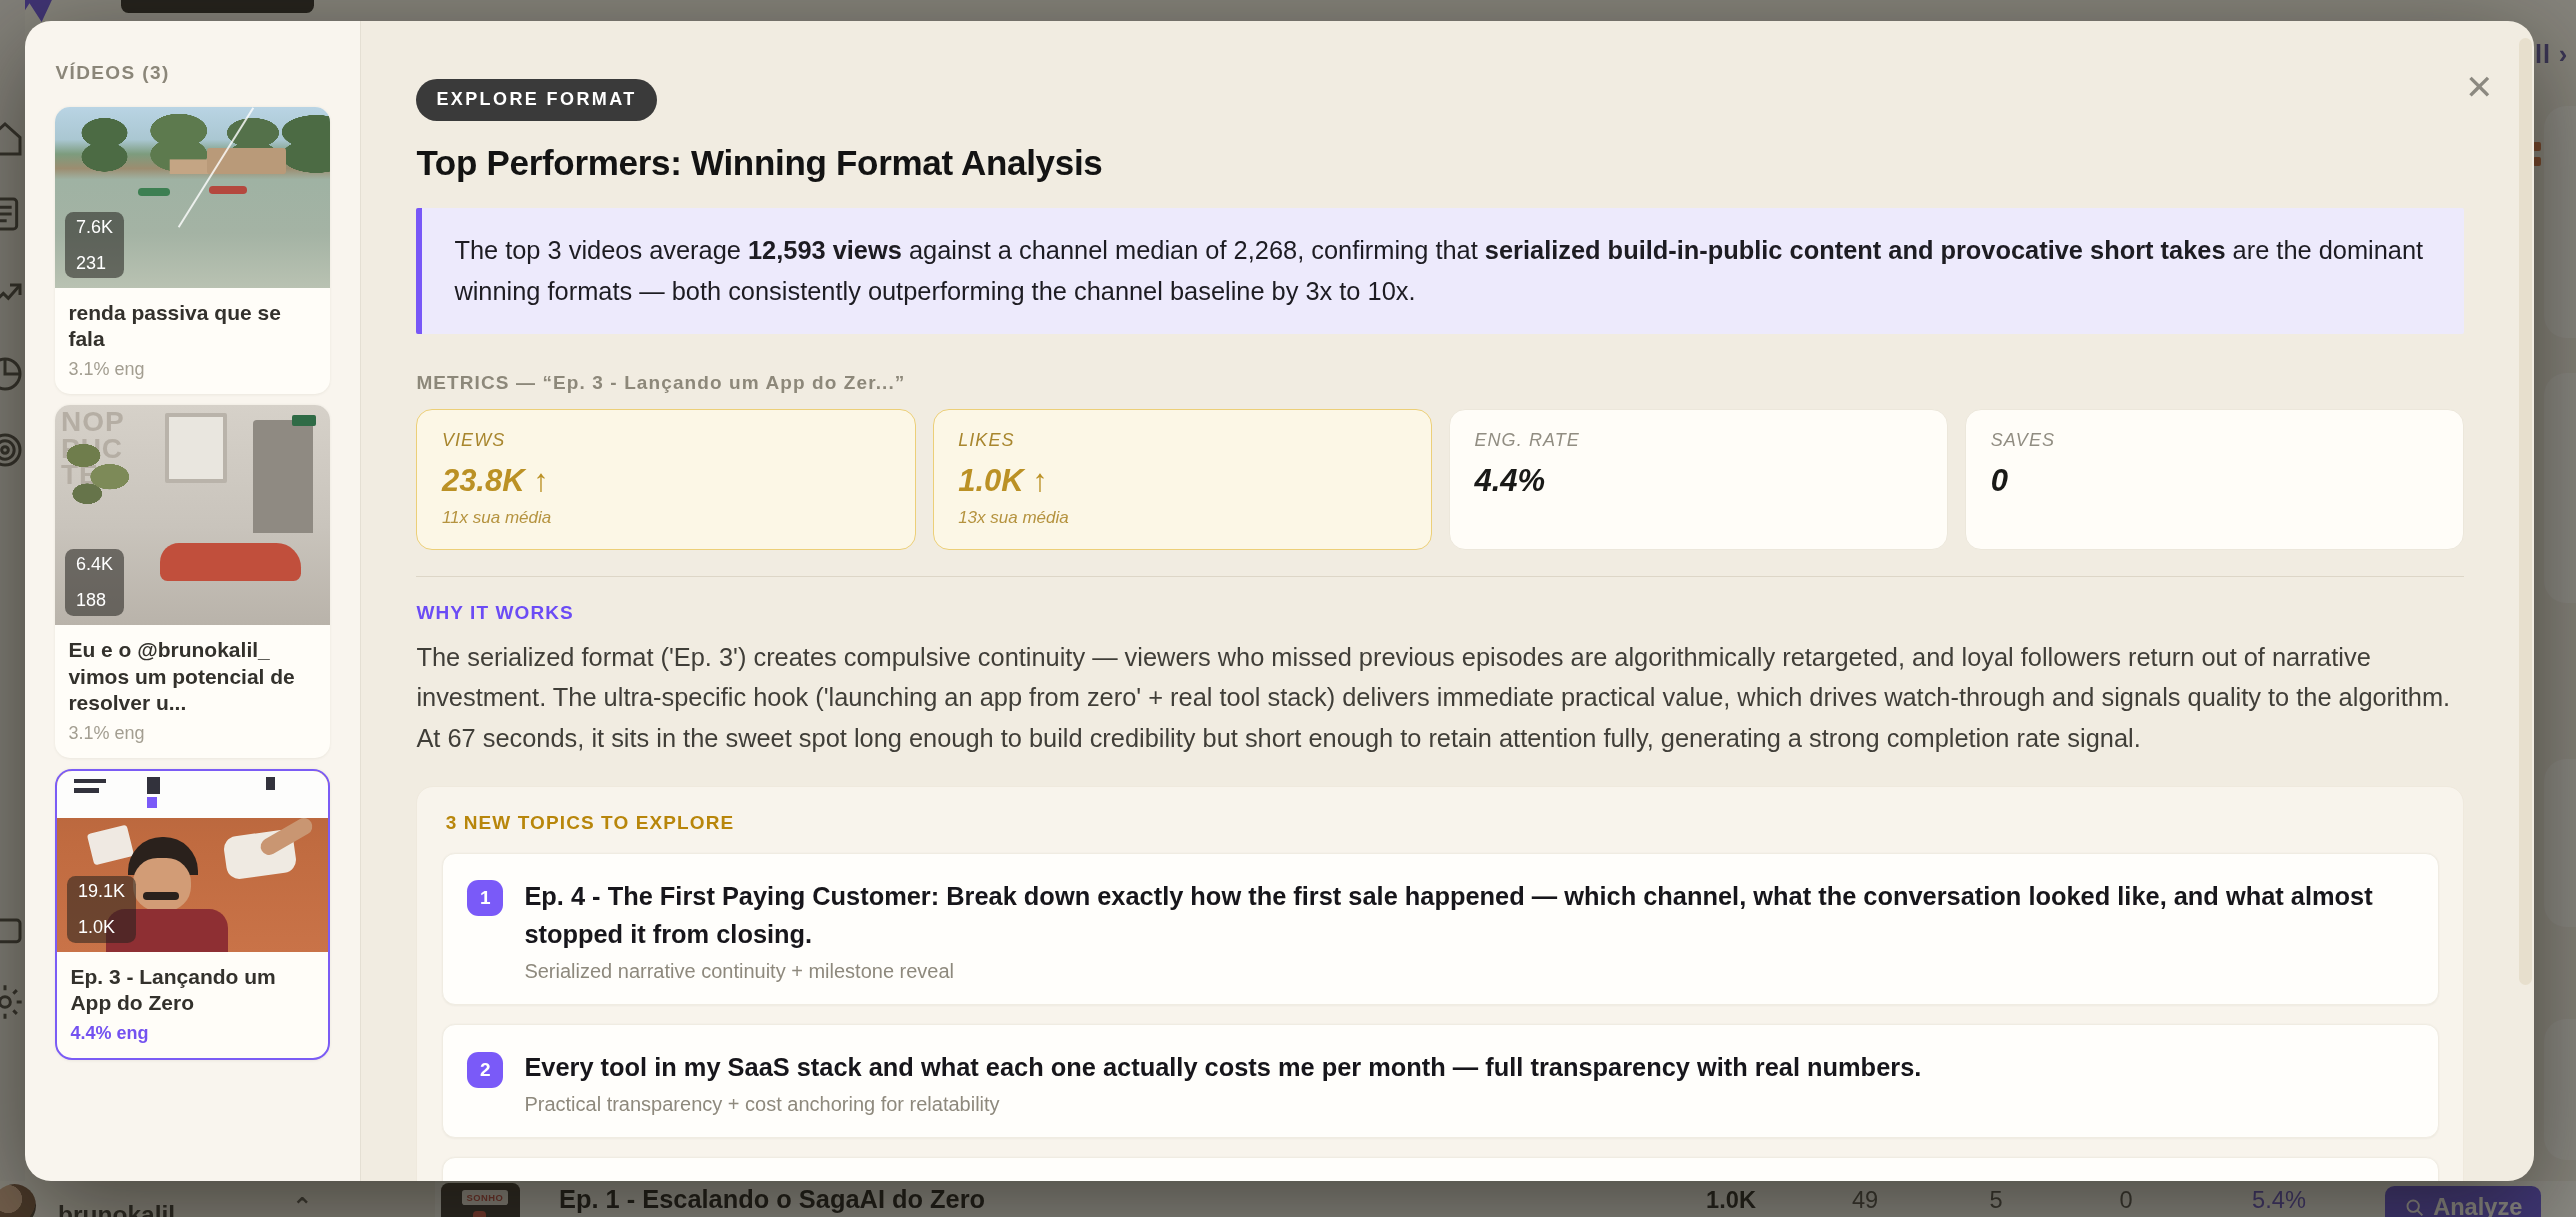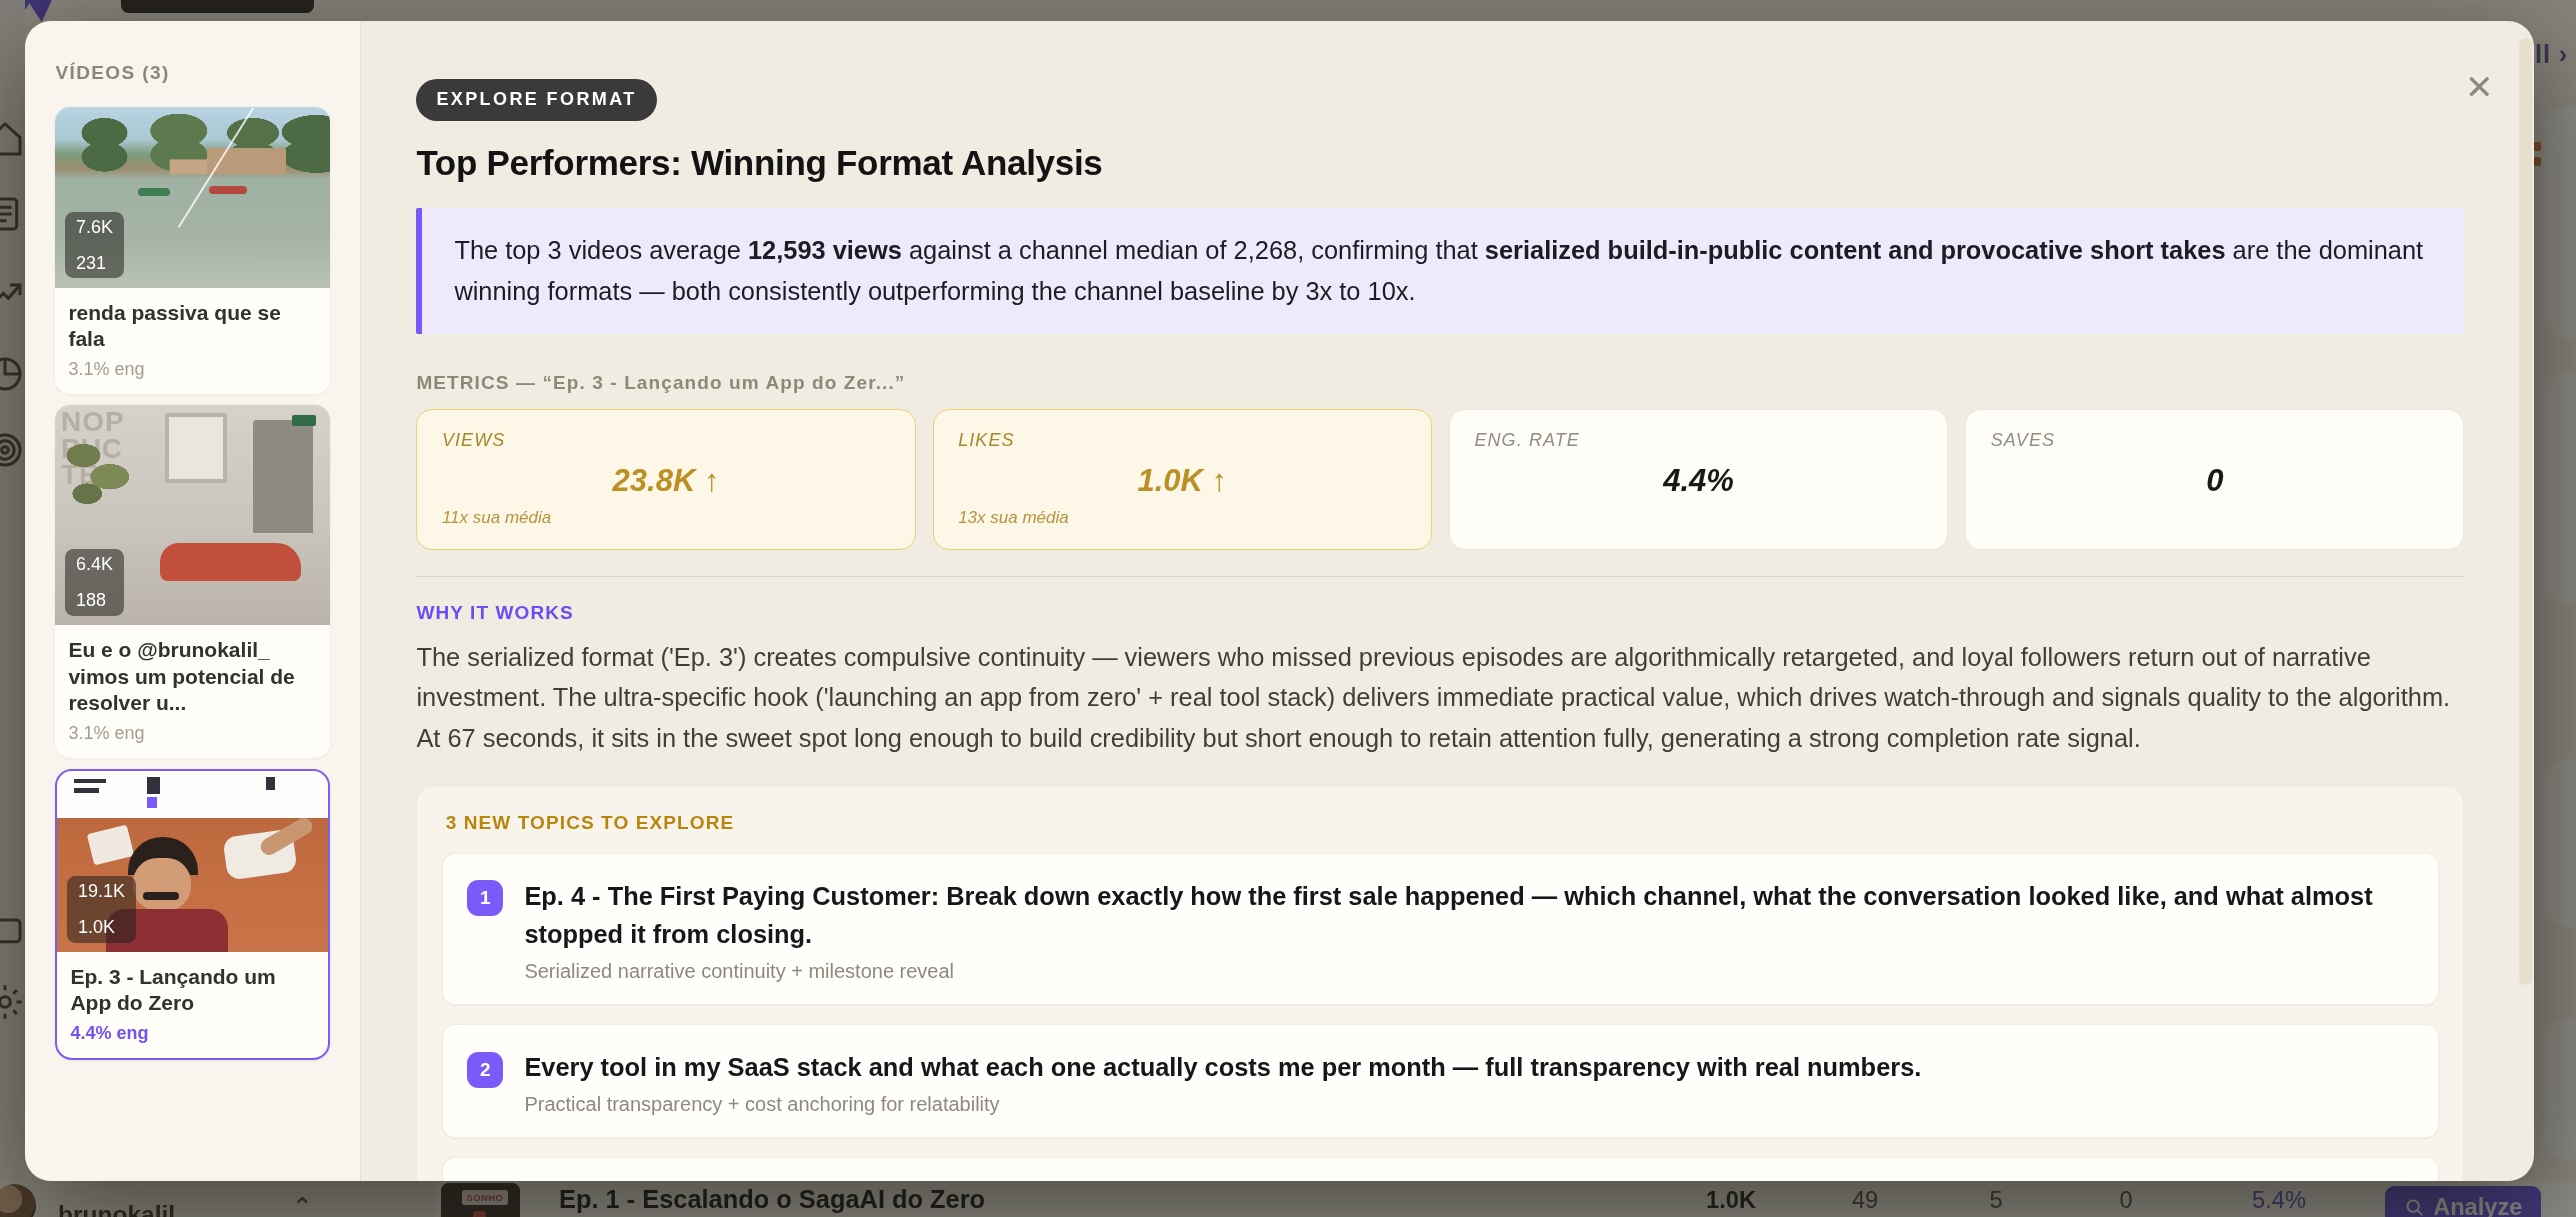--- a/index.html
+++ b/index.html
@@ -124,21 +124,21 @@
     padding:22.6px 32px; font-size:25.4px; line-height:1.6; color:#1d1c22; border-radius:1.9px; }
   .m-callout b { font-weight:700; }
   .m-metrics-h { margin-top:38px; font-size:19px; font-weight:700; color:#8d887a; letter-spacing:1.1px; }
   .m-cards { margin-top:15px; display:flex; gap:17px; }
   .mcard { flex:1; border-radius:16px; padding:20px 24.5px 21px;font-style:italic; }
   .mcard.gold { background:#fcf7e6; border:1.9px solid #eccf78; }
   .mcard.plain { background:#fffdf8; border:1.9px solid #ece7db; }
   .mcard .lab { font-size:18px; letter-spacing:1.1px; }
   .mcard.gold .lab { color:#a8862e; }
   .mcard.plain .lab { color:#918d82; }
-  .mcard .val { margin-top:11.3px; font-size:31px; font-weight:800;text-align:center; }
+  .mcard .val { margin-top:11.3px; font-size:31px; font-weight:800; }
   .mcard.gold .val { color:#bb9125; }
   .mcard.plain .val { color:#191917; }
   .mcard .sub { margin-top:9.4px; font-size:17px; color:#b5933f; min-height:17px; }
   .m-div { margin-top:26px; border-top:1.9px solid #ddd6c7; }
   .m-why-h { margin-top:24.5px; font-size:19px; font-weight:800; color:#6b4cf5; letter-spacing:1.1px; }
   .m-why-p { margin-top:13px; font-size:25.4px; line-height:1.6; color:#403e38; }
   .m-topics { margin-top:28px; background:#f8f4ec; border:0.9px solid #efe9dd; border-radius:17px;
     padding:24.5px 24.5px 28px; }
   .t-head { font-size:19px; font-weight:800; color:#b8860b; letter-spacing:1.1px; margin-left:3.8px; }
   .t-item { background:#fffefb; border:0.9px solid #f0ece2; border-radius:13px; margin-top:19px;

